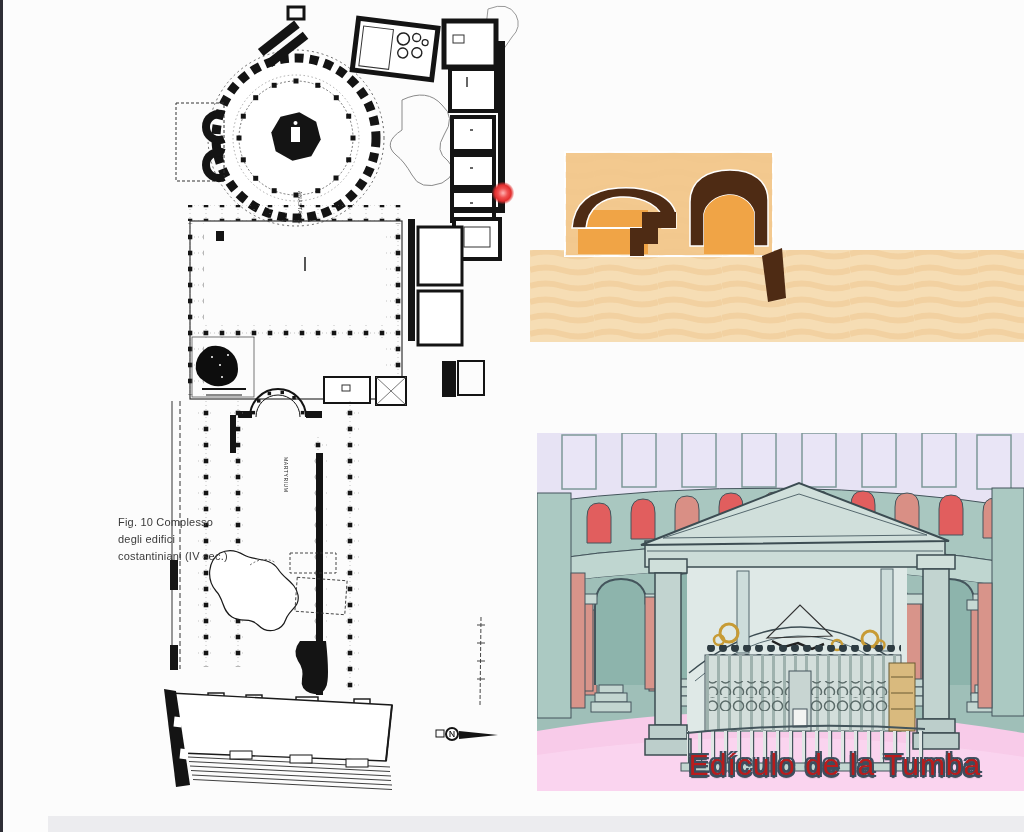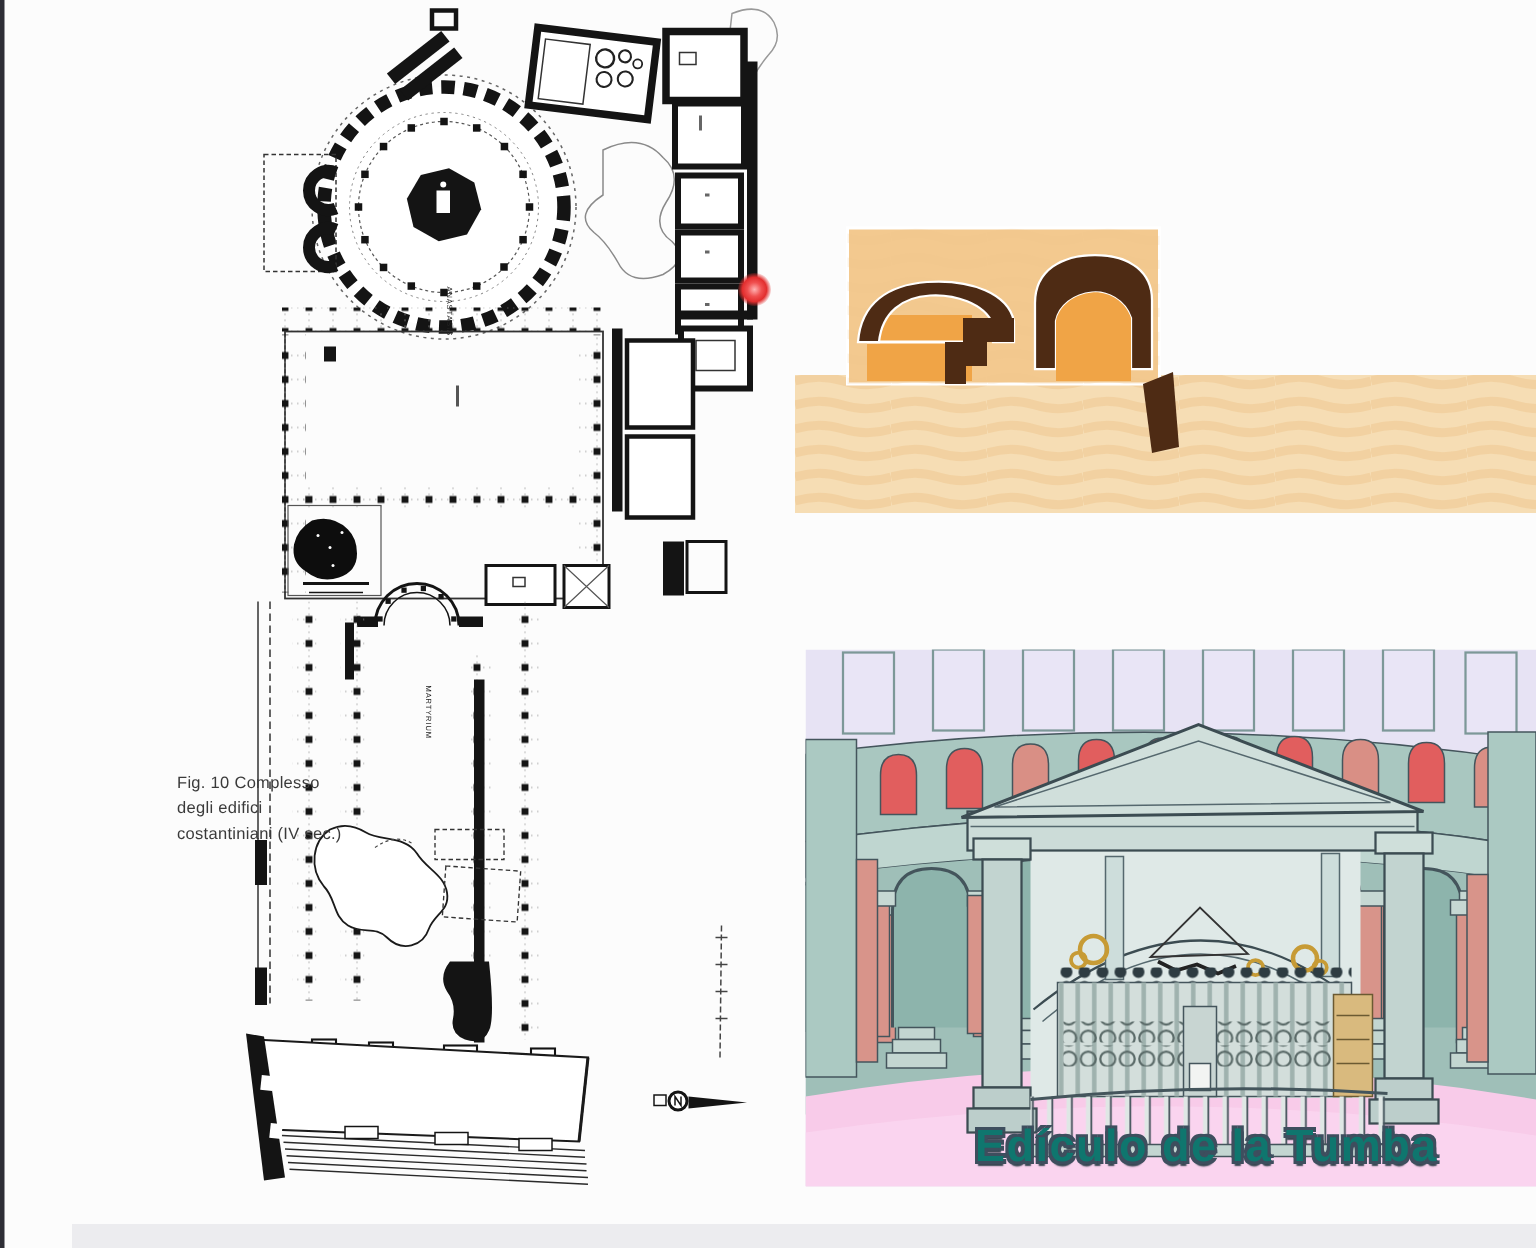--- a/index.html
+++ b/index.html
@@ -6,22 +6,22 @@
   #stage{position:relative;width:1024px;height:832px;background:#fcfcfc;overflow:hidden;
          font-family:"Liberation Sans",sans-serif;}
   .abs{position:absolute;}
   #left-edge{left:0;top:0;width:3px;height:832px;background:#2e2e36;}
   #bottom-strip{left:48px;top:816px;width:976px;height:16px;background:#ececef;}
   #plan-caption{left:78px;top:514px;width:170px;font-size:11px;line-height:1.55;
                 color:#3a3a3a;letter-spacing:.2px;margin-left:40px;}
   #plan-caption span{display:block;}
   #laser-dot{left:492px;top:182px;width:22px;height:22px;border-radius:50%;
     background:radial-gradient(circle,#ffb3b3 0%,#f05050 30%,#e22e2e 52%,rgba(226,46,46,.28) 68%,rgba(226,46,46,0) 78%);}
-  #rotunda-caption{left:650px;top:748px;width:370px;text-align:left;
-    font-size:30px;font-weight:bold;letter-spacing:1px;color:#0f766e;
+  #rotunda-caption{left:650px;top:748px;width:370px;text-align:center;
+    font-size:30px;font-weight:normal;letter-spacing:1px;color:#b91c1c;
     text-shadow:-2px -2px 0 #3e4e5e,2px -2px 0 #3e4e5e,-2px 2px 0 #3e4e5e,2px 2px 0 #3e4e5e,0 3px 1px #35454f;}
   svg{display:block;}
 </style>
 </head>
 <body>
 
 <div id="stage">
 
   <div id="left-edge" class="abs"></div>
 

